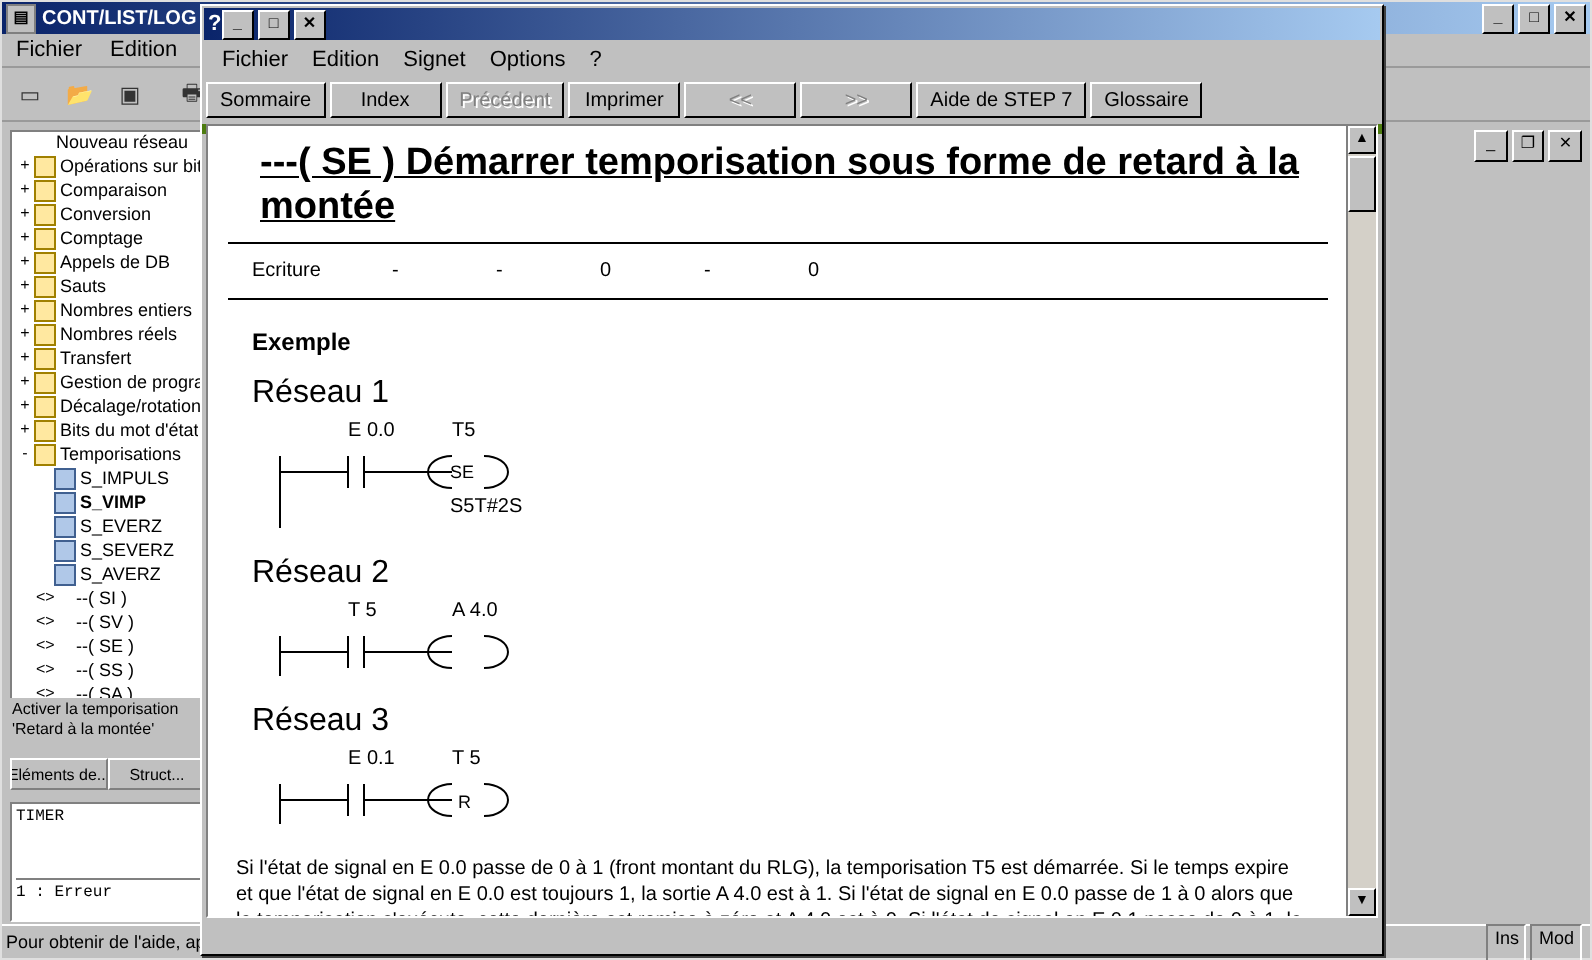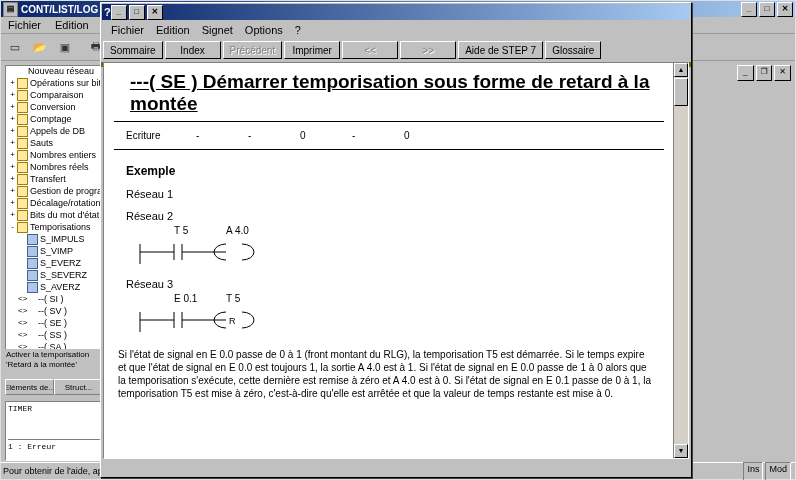--- a/index.html
+++ b/index.html
@@ -268,21 +268,21 @@
     padding: 2px 0 2px 12px;
   }
   .tbl-row .c0 { width: 70px; }
   .tbl-row .c { width: 52px; text-align: left; }
   .h-sub {
     font-size: 12px;
     font-weight: bold;
     margin: 14px 0 8px 12px;
   }
   .net-label {
-    font-size: 11px;
+    font-size: 16px;
     margin: 10px 0 0 12px;
   }
   .ladder { position: relative; margin-left: 12px; }
   .para {
     font-size: 10px;
     line-height: 13px;
     margin: 12px 10px 0 4px;
     text-align: left;
   }
   .scroll-v {
@@ -440,21 +440,21 @@
             <div class="tree-row" style="padding-left: 2px;">
               <div class="tw">-</div>
               <div class="tico folder"></div>
               <div class="tree-label">Temporisations</div>
             </div>
             <div class="tree-row" style="padding-left: 12px;">
               <div class="tw"></div>
               <div class="tico blue"></div>
               <div class="tree-label">S_IMPULS</div>
             </div>
-            <div class="tree-row" style="padding-left: 12px;">
+            <div class="tree-row" style="padding-left: 12px; font-weight: bold;">
               <div class="tw"></div>
               <div class="tico blue"></div>
               <div class="tree-label">S_VIMP</div>
             </div>
             <div class="tree-row" style="padding-left: 12px;">
               <div class="tw"></div>
               <div class="tico blue"></div>
               <div class="tree-label">S_EVERZ</div>
             </div>
             <div class="tree-row" style="padding-left: 12px;">
@@ -566,20 +566,35 @@
           <div class="c">-</div>
           <div class="c">0</div>
           <div class="c">-</div>
           <div class="c">0</div>
         </div>
         <div class="h-rule" style="margin-top:6px"></div>
 
         <div class="h-sub">Exemple</div>
 
         <div class="net-label">Réseau 1</div>
+        <div class="ladder" style="height:62px">
+          <svg width="360" height="62" viewBox="0 0 360 62">
+            <text x="48" y="12" font-family="Liberation Sans, sans-serif" font-size="10">E 0.0</text>
+            <text x="100" y="12" font-family="Liberation Sans, sans-serif" font-size="10">T5</text>
+            <line x1="14" y1="22" x2="14" y2="58" stroke="#000"></line>
+            <line x1="14" y1="30" x2="48" y2="30" stroke="#000"></line>
+            <line x1="48" y1="22" x2="48" y2="38" stroke="#000"></line>
+            <line x1="56" y1="22" x2="56" y2="38" stroke="#000"></line>
+            <line x1="56" y1="30" x2="100" y2="30" stroke="#000"></line>
+            <path d="M100 22 A 12 8 0 0 0 100 38" fill="none" stroke="#000"></path>
+            <path d="M116 22 A 12 8 0 0 1 116 38" fill="none" stroke="#000"></path>
+            <text x="99" y="33" font-family="Liberation Sans, sans-serif" font-size="9">SE</text>
+            <text x="99" y="50" font-family="Liberation Sans, sans-serif" font-size="10">S5T#2S</text>
+          </svg>
+        </div>
 
         <div class="net-label">Réseau 2</div>
         <div class="ladder" style="height:46px">
           <svg width="360" height="46" viewBox="0 0 360 46">
             <text x="48" y="12" font-family="Liberation Sans, sans-serif" font-size="10">T 5</text>
             <text x="100" y="12" font-family="Liberation Sans, sans-serif" font-size="10">A 4.0</text>
             <line x1="14" y1="22" x2="14" y2="42" stroke="#000"></line>
             <line x1="14" y1="30" x2="48" y2="30" stroke="#000"></line>
             <line x1="48" y1="22" x2="48" y2="38" stroke="#000"></line>
             <line x1="56" y1="22" x2="56" y2="38" stroke="#000"></line>

